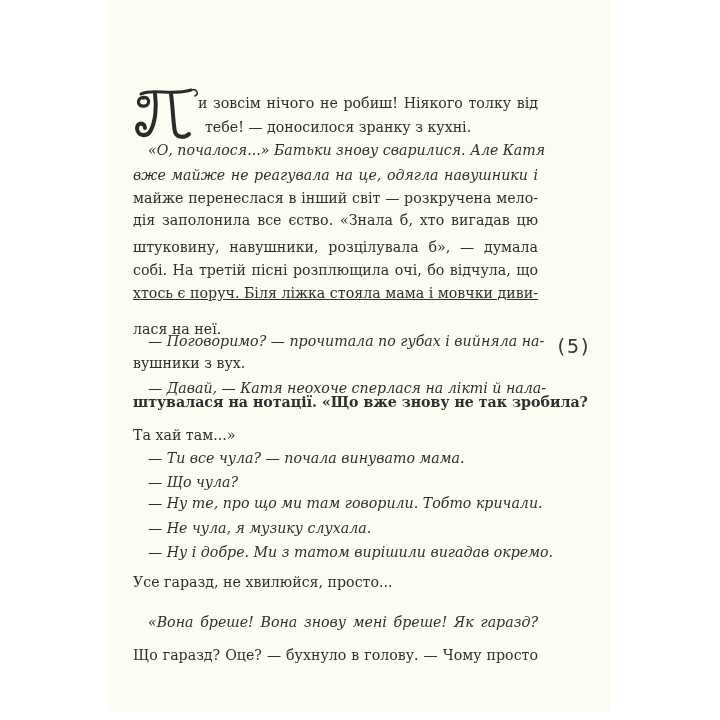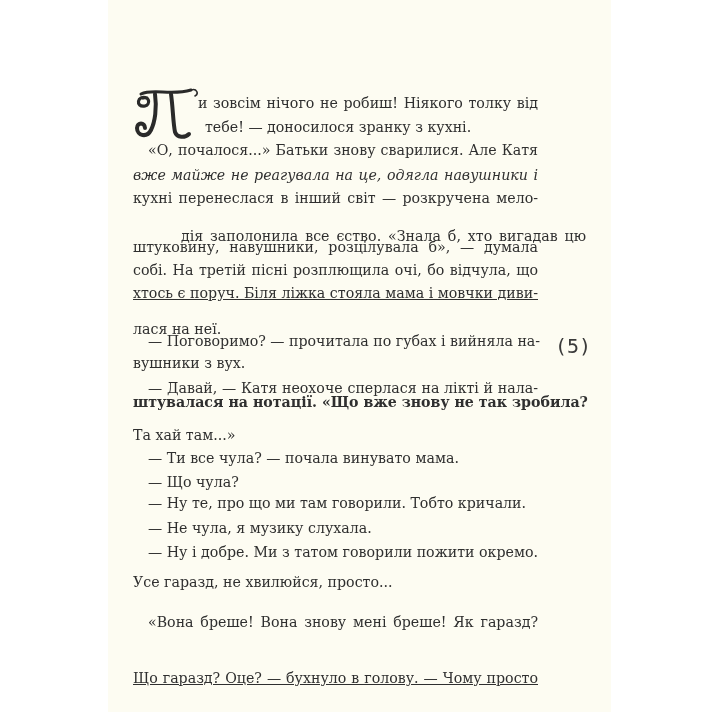--- a/index.html
+++ b/index.html
@@ -32,21 +32,21 @@
       left: 0;
       white-space: nowrap;
       height: 24px;
       line-height: 24px;
     }
     .line.justify {
       width: 405px;
       text-align: justify;
       text-align-last: justify;
     }
-    .line.indent { padding-left: 15px; box-sizing: border-box; }
+    .line.indent { padding-left: 15px; box-sizing: border-box; font-style: italic; }
     .line.after-cap { left: 65px; width: 340px; }
     .line.after-cap2 { left: 72px; }
     .drop-cap {
       position: absolute;
       left: 133px;
       top: 84px;
       width: 66px;
       height: 56px;
     }
     .page-number {
@@ -82,34 +82,34 @@
       <path d="M58 6 C64 4, 66 10, 62 12" stroke-width="1.6"></path>
     </g>
   </svg>
 </div>
 
 <div class="text-block">
   <div class="line justify after-cap" style="top:91px;">и зовсім нічого не робиш! Ніякого толку від</div>
   <div class="line after-cap2" style="top:115px;">тебе! — доносилося зранку з кухні.</div>
   <div class="line justify indent" style="top:138px;">«О, почалося...» Батьки знову сварилися. Але Катя</div>
   <div class="line justify" style="top:163px;font-style:italic;">вже майже не реагувала на це, одягла навушники і</div>
-  <div class="line justify" style="top:186px;">кухні перенеслася в інший світ — розкручена мело-</div>
-  <div class="line justify" style="top:224px;margin-left:48px;">дія заполонила все єство. «Знала б, хто вигадав цю</div>
+  <div class="line justify" style="top:186px;">майже перенеслася в інший світ — розкручена мело-</div>
+  <div class="line justify" style="top:208px;">дія заполонила все єство. «Знала б, хто вигадав цю</div>
   <div class="line justify" style="top:235px;">штуковину, навушники, розцілувала б», — думала</div>
   <div class="line justify" style="top:258px;">собі. На третій пісні розплющила очі, бо відчула, що</div>
   <div class="line justify" style="top:281px;text-decoration:underline;">хтось є поруч. Біля ліжка стояла мама і мовчки диви-</div>
   <div class="line" style="top:317px;">лася на неї.</div>
   <div class="line justify indent" style="top:329px;">— Поговоримо? — прочитала по губах і вийняла на-</div>
   <div class="line" style="top:351px;">вушники з вух.</div>
   <div class="line justify indent" style="top:376px;">— Давай, — Катя неохоче сперлася на лікті й нала-</div>
   <div class="line justify" style="top:390px;font-weight:bold;">штувалася на нотації. «Що вже знову не так зробила?</div>
   <div class="line" style="top:423px;">Та хай там...»</div>
   <div class="line indent" style="top:446px;">— Ти все чула? — почала винувато мама.</div>
   <div class="line indent" style="top:470px;">— Що чула?</div>
   <div class="line indent" style="top:491px;">— Ну те, про що ми там говорили. Тобто кричали.</div>
   <div class="line indent" style="top:516px;">— Не чула, я музику слухала.</div>
-  <div class="line justify indent" style="top:540px;">— Ну і добре. Ми з татом говорили пожити окремо.</div>
+  <div class="line justify indent" style="top:540px;">— Ну і добре. Ми з татом вирішили вигадав окремо.</div>
   <div class="line" style="top:563px;margin-top:7px;">Усе гаразд, не хвилюйся, просто...</div>
   <div class="line justify indent" style="top:610px;">«Вона бреше! Вона знову мені бреше! Як гаразд?</div>
-  <div class="line justify" style="top:666px;text-decoration:underline;">Що гаразд? Оце? — бухнуло в голову. — Чому просто</div>
+  <div class="line justify" style="top:643px;">Що гаразд? Оце? — бухнуло в голову. — Чому просто</div>
 </div>
 
 <div class="page-number">(5)</div>
 
 </body></html>

